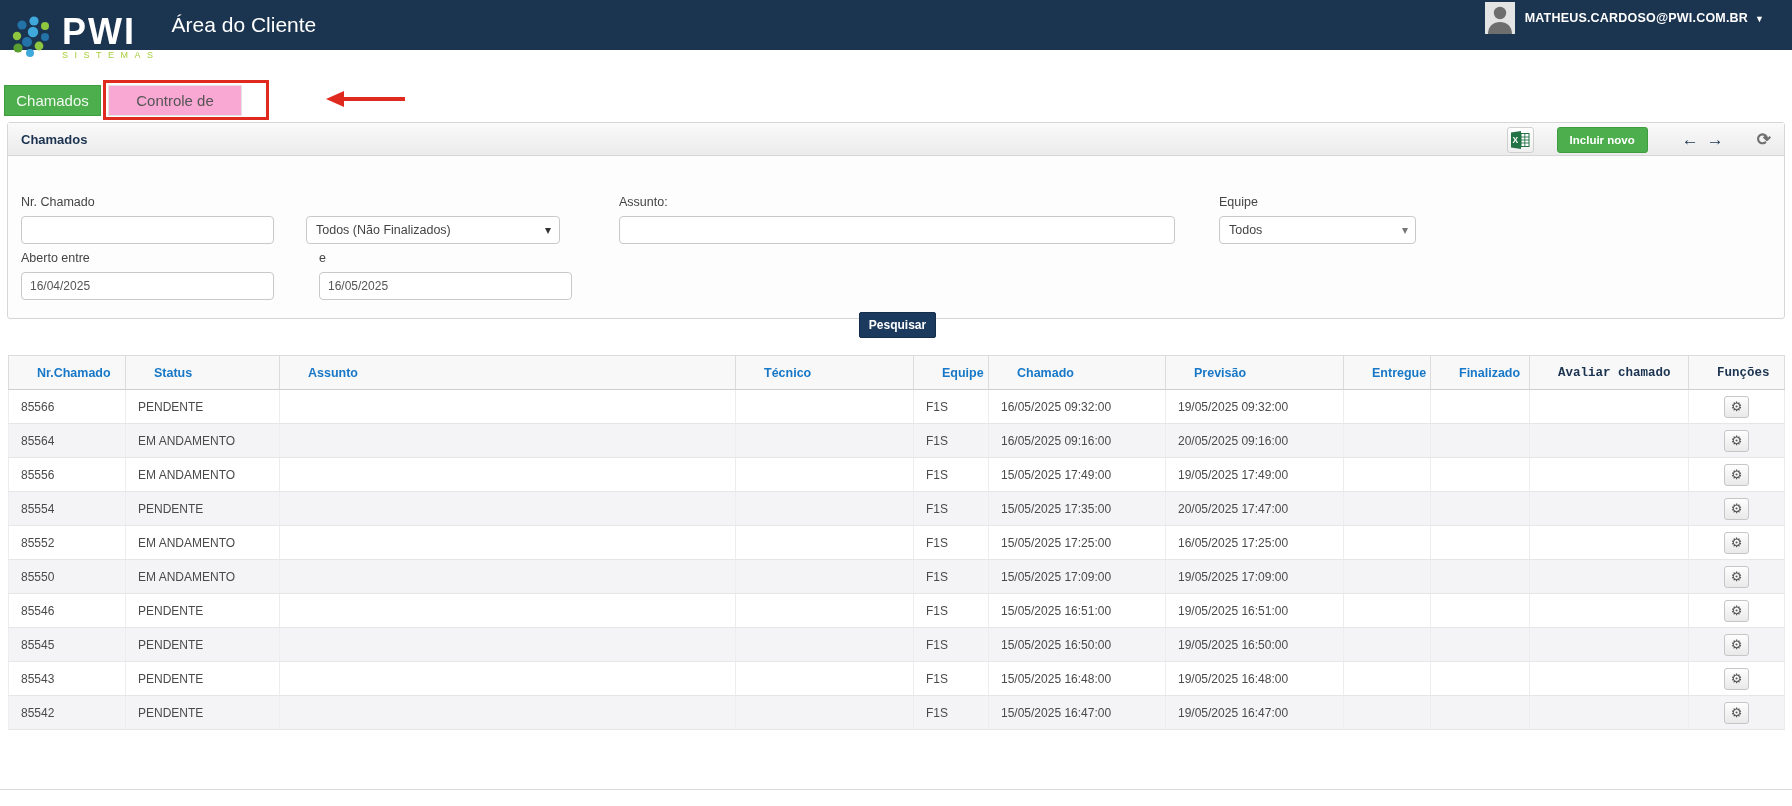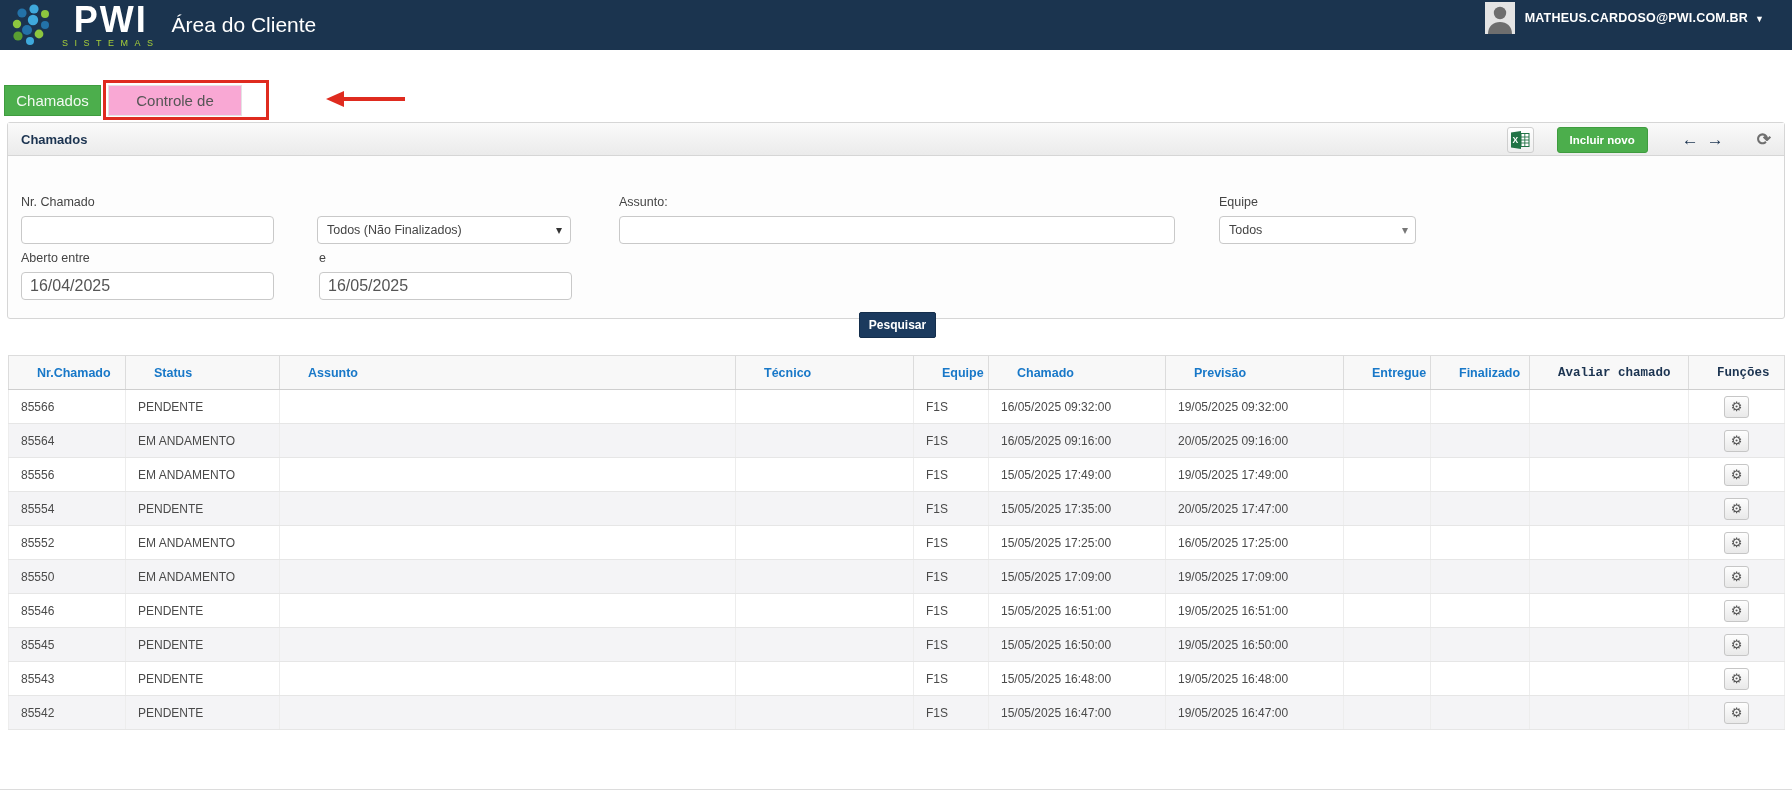--- a/index.html
+++ b/index.html
@@ -9,21 +9,21 @@
     background:#ffffff;
     overflow:hidden;
   }
   .screen { position:relative; width:1792px; height:806px; background:#fff; }
 
   
   .topbar {
     position:absolute; top:0; left:0; width:1792px; height:50px;
     background:#1b344f; display:flex; align-items:flex-start;
   }
-  .brand { display:flex; margin-left:10px; padding-top:3px;text-align:center; }
+  .brand { display:flex; margin-left:10px; padding-top:15px; }
   .logo-dots { width:48px; height:44px; }
   .brand-text { margin-left:4px; }
   .brand-name { color:#fff; font-size:36px; font-weight:bold; letter-spacing:2px; line-height:34px; }
   .brand-sub  { color:#a6ce39; font-size:9px; letter-spacing:6.5px; margin-top:1px; }
   .app-title  { color:#fff; font-size:21px; font-weight:normal; margin-left:12px; margin-top:13px; }
   .user {
     position:absolute; right:28px; top:2px; display:flex; align-items:center; cursor:pointer;
   }
   .avatar {
     width:30px; height:32px; background:#e4e4e4; overflow:hidden;
@@ -88,32 +88,32 @@
   .nav-prev { margin-left:34px; }
   .nav-next { margin-left:8px; }
   .btn-refresh { color:#6f6f6f; font-size:17px; font-weight:bold; margin-left:33px; cursor:pointer; }
 
   
   .panel-body { position:relative; width:100%; height:163px; }
   .f-label { position:absolute; font-size:12.5px; color:#444; }
   .f-input {
     position:absolute; height:28px; border:1px solid #c9c9c9; border-radius:4px;
     background:#fff; font-family:"Liberation Sans",sans-serif;
-    font-size:16px; color:#555; padding:0 8px;
+    font-size:12px; color:#555; padding:0 8px;
   }
   .f-select {
     position:absolute; height:28px; border:1px solid #c9c9c9; border-radius:4px;
     background:#fff; font-size:12.5px; color:#444; line-height:26px;
     padding:0 22px 0 9px; cursor:pointer;
   }
   .sel-chevron { position:absolute; right:8px; top:0; font-size:12px; color:#333; }
   .combo-chevron { position:absolute; right:7px; top:0; font-size:12px; color:#777; }
   .lbl-nr      { left:13px;  top:39px; }
   .inp-nr      { left:13px;  top:60px; width:253px; }
-  .sel-status  { left:309px; top:60px; width:254px; }
+  .sel-status  { left:298px; top:60px; width:254px; }
   .lbl-assunto { left:611px; top:39px;text-align:right; }
   .inp-assunto { left:611px; top:60px; width:556px; }
   .lbl-equipe  { left:1211px; top:39px; }
   .sel-equipe  { left:1211px; top:60px; width:197px; }
   .lbl-aberto  { left:13px;  top:95px; }
   .inp-date1   { left:13px;  top:116px; width:253px; }
   .lbl-e       { left:311px; top:95px; }
   .inp-date2   { left:311px; top:116px; width:253px; }
   .btn-pesquisar {
     position:absolute; left:851px; top:156px; width:77px; height:26px;

